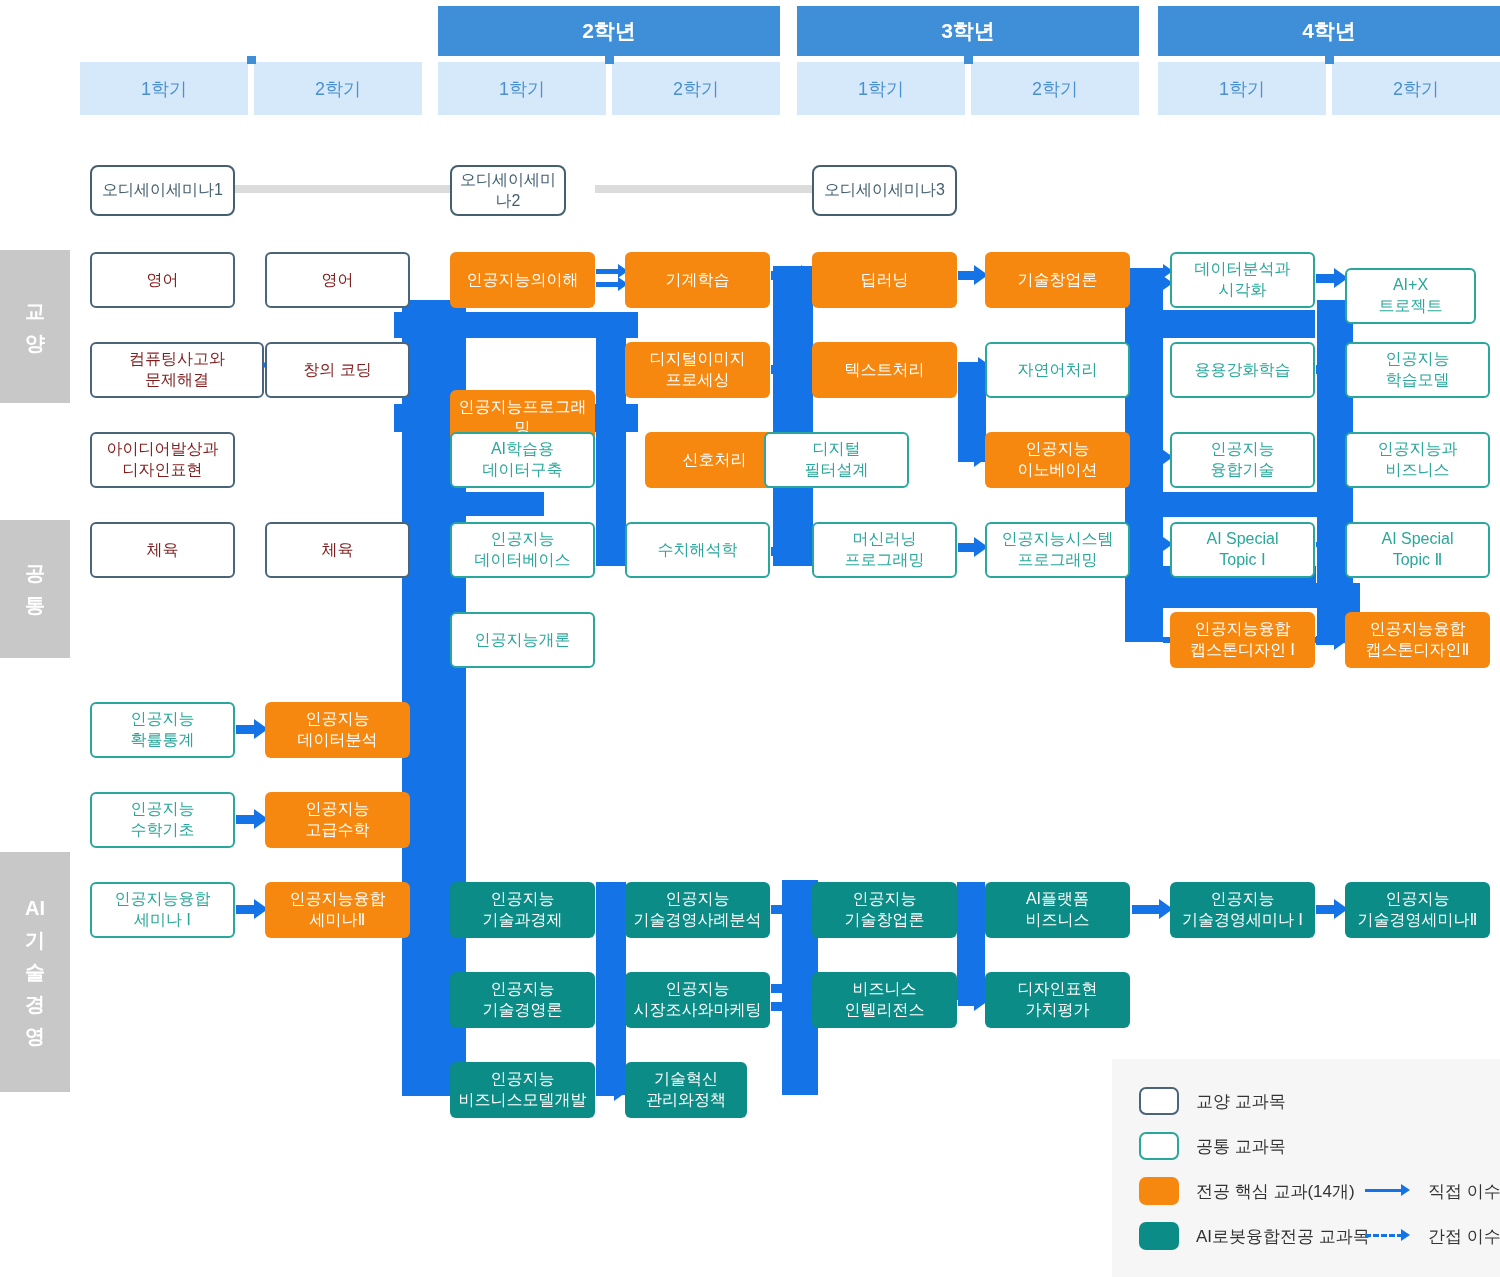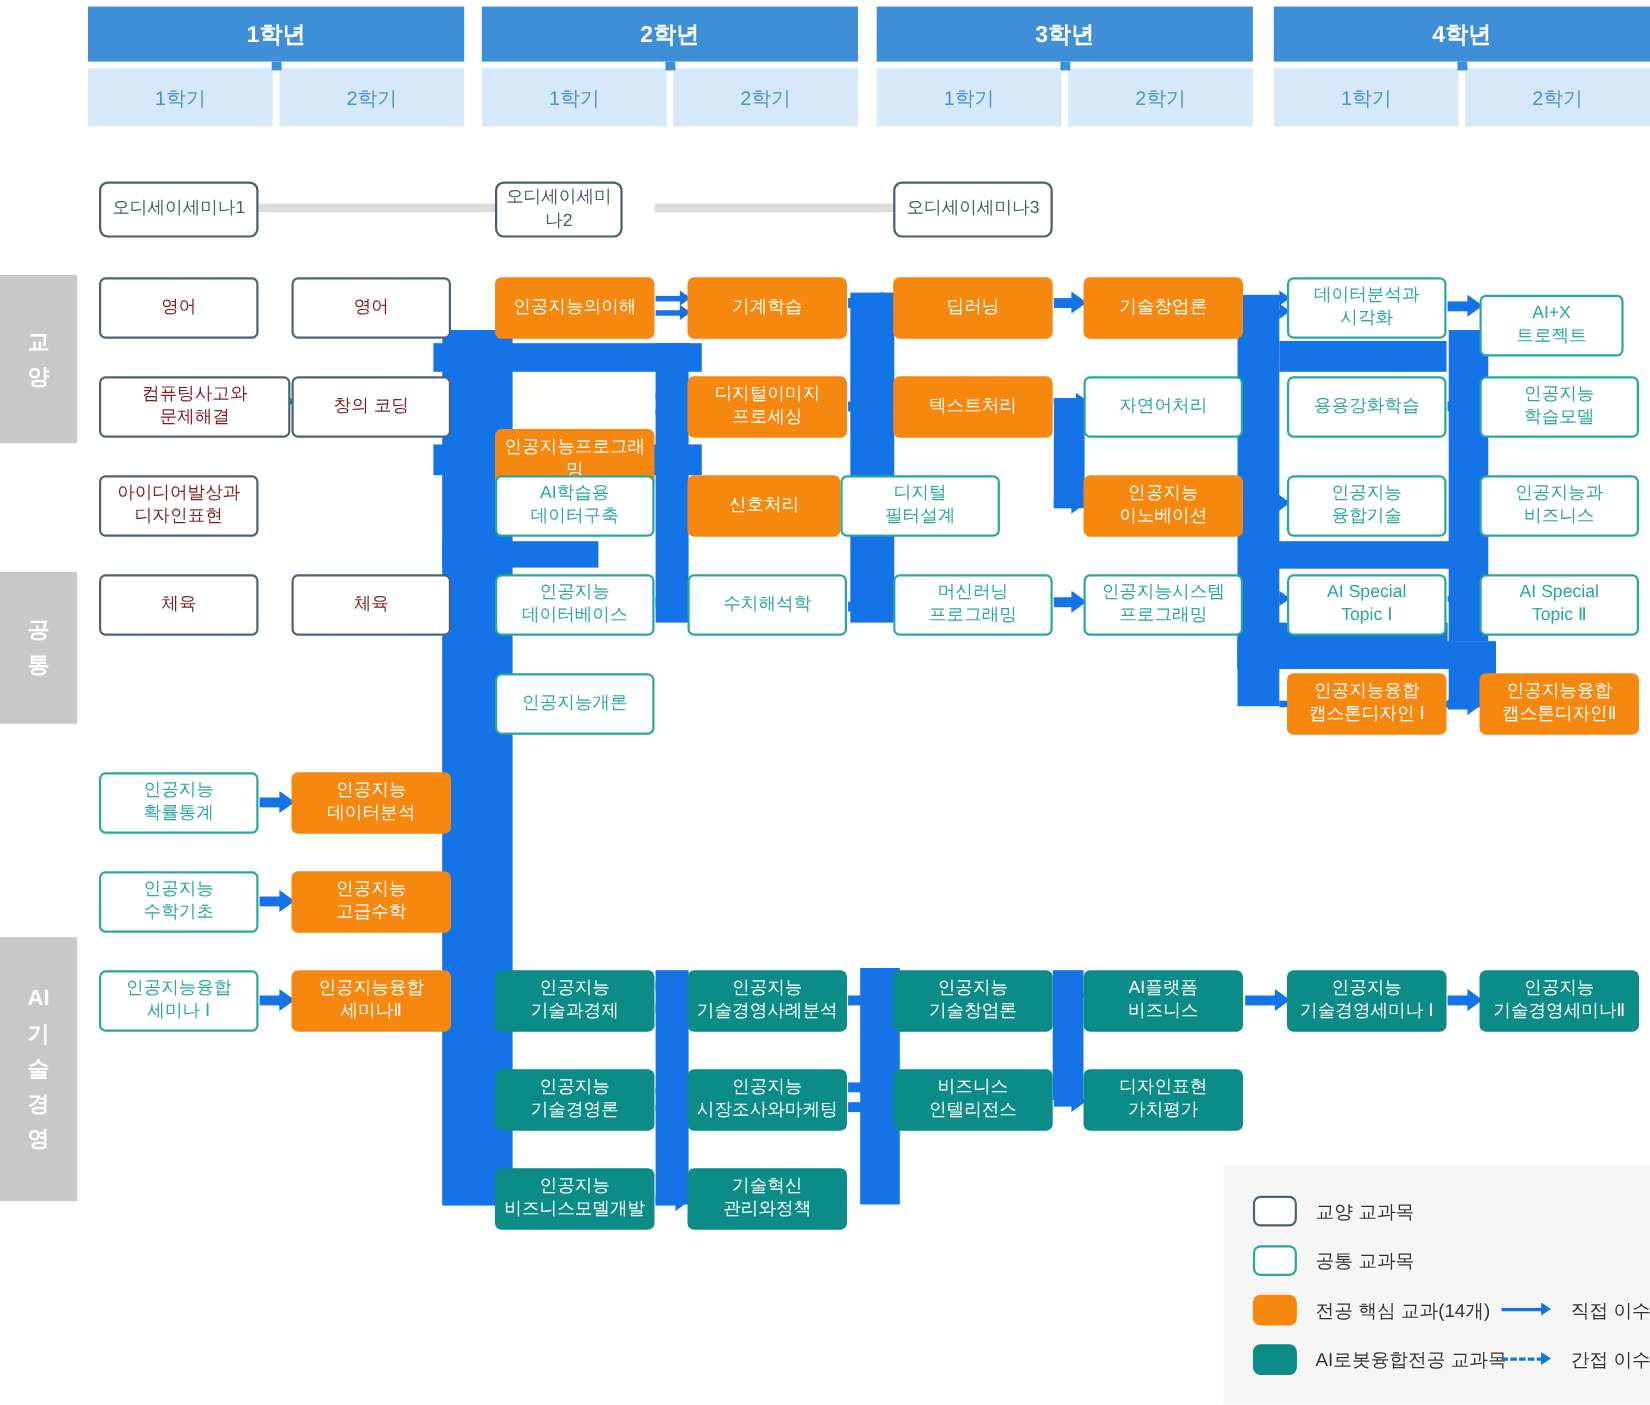--- a/index.html
+++ b/index.html
@@ -44,21 +44,20 @@
   .legend-line{position:absolute;z-index:5;}
   .legend-line .stroke{position:absolute;left:0;top:5px;width:38px;border-top:3px solid #1473e6;}
   .legend-line .stroke.dashed{border-top-style:dashed;}
   .legend-line .tip{position:absolute;left:36px;top:0;width:0;height:0;border:6px solid transparent;
     border-left:9px solid #1473e6;}
 </style>
 </head>
 <body>
 
 <div id="canvas">
-    <div class="year-bar" style="left: 80px; top: 6px; width: 342px;">1학년</div>
     <div class="sem-cell" style="left: 80px; top: 62px; width: 168px;">1학기</div>
     <div class="sem-cell" style="left: 254px; top: 62px; width: 168px;">2학기</div>
     <div class="year-tab" style="left: 247px; top: 56px;"></div>
     <div class="year-bar" style="left: 438px; top: 6px; width: 342px;">2학년</div>
     <div class="sem-cell" style="left: 438px; top: 62px; width: 168px;">1학기</div>
     <div class="sem-cell" style="left: 612px; top: 62px; width: 168px;">2학기</div>
     <div class="year-tab" style="left: 605px; top: 56px;"></div>
     <div class="year-bar" style="left: 797px; top: 6px; width: 342px;">3학년</div>
     <div class="sem-cell" style="left: 797px; top: 62px; width: 168px;">1학기</div>
     <div class="sem-cell" style="left: 971px; top: 62px; width: 168px;">2학기</div>
@@ -189,21 +188,21 @@
 프로세싱</div>
     <div class="box core" style="left: 812px; top: 342px; width: 145px;">텍스트처리</div>
     <div class="box common" style="left: 985px; top: 342px; width: 145px;">자연어처리</div>
     <div class="box common" style="left: 1170px; top: 342px; width: 145px;">용용강화학습</div>
     <div class="box common" style="left: 1345px; top: 342px; width: 145px;">인공지능
 학습모델</div>
     <div class="box liberal" style="left: 90px; top: 432px; width: 145px;">아이디어발상과
 디자인표현</div>
     <div class="box common" style="left: 450px; top: 432px; width: 145px;">AI학습용
 데이터구축</div>
-    <div class="box core" style="left: 625px; top: 432px; width: 139px;">신호처리</div>
+    <div class="box core" style="left: 645px; top: 432px; width: 139px;">신호처리</div>
     <div class="box common" style="left: 764px; top: 432px; width: 145px;">디지털
 필터설계</div>
     <div class="box core" style="left: 985px; top: 432px; width: 145px;">인공지능
 이노베이션</div>
     <div class="box common" style="left: 1170px; top: 432px; width: 145px;">인공지능
 융합기술</div>
     <div class="box common" style="left: 1345px; top: 432px; width: 145px;">인공지능과
 비즈니스</div>
     <div class="box liberal" style="left: 90px; top: 522px; width: 145px;">체육</div>
     <div class="box liberal" style="left: 265px; top: 522px; width: 145px;">체육</div>
@@ -250,21 +249,21 @@
     <div class="box tech" style="left: 450px; top: 972px; width: 145px;">인공지능
 기술경영론</div>
     <div class="box tech" style="left: 625px; top: 972px; width: 145px;">인공지능
 시장조사와마케팅</div>
     <div class="box tech" style="left: 812px; top: 972px; width: 145px;">비즈니스
 인텔리전스</div>
     <div class="box tech" style="left: 985px; top: 972px; width: 145px;">디자인표현
 가치평가</div>
     <div class="box tech" style="left: 450px; top: 1062px; width: 145px;">인공지능
 비즈니스모델개발</div>
-    <div class="box tech" style="left: 625px; top: 1062px; width: 145px;">기술혁신
+    <div class="box tech" style="left: 625px; top: 1062px; width: 122px;">기술혁신
 관리와정책</div>
     <div class="legend-panel" style="left: 1112px; top: 1059px; width: 388px; height: 218px;"></div>
     <div class="sw liberal" style="left: 1139px; top: 1087px; background: rgb(255, 255, 255); border: 2.5px solid rgb(74, 100, 120);"></div>
     <div class="legend-label" style="left: 1196px; top: 1090px;">교양 교과목</div>
     <div class="sw common" style="left: 1139px; top: 1132px; background: rgb(255, 255, 255); border: 2.5px solid rgb(42, 167, 155);"></div>
     <div class="legend-label" style="left: 1196px; top: 1135px;">공통 교과목</div>
     <div class="sw core" style="left: 1139px; top: 1177px; background: rgb(246, 135, 15);"></div>
     <div class="legend-label" style="left: 1196px; top: 1180px;">전공 핵심 교과(14개)</div>
     <div class="sw tech" style="left: 1139px; top: 1222px; background: rgb(12, 140, 134);"></div>
     <div class="legend-label" style="left: 1196px; top: 1225px;">AI로봇융합전공 교과목</div>

